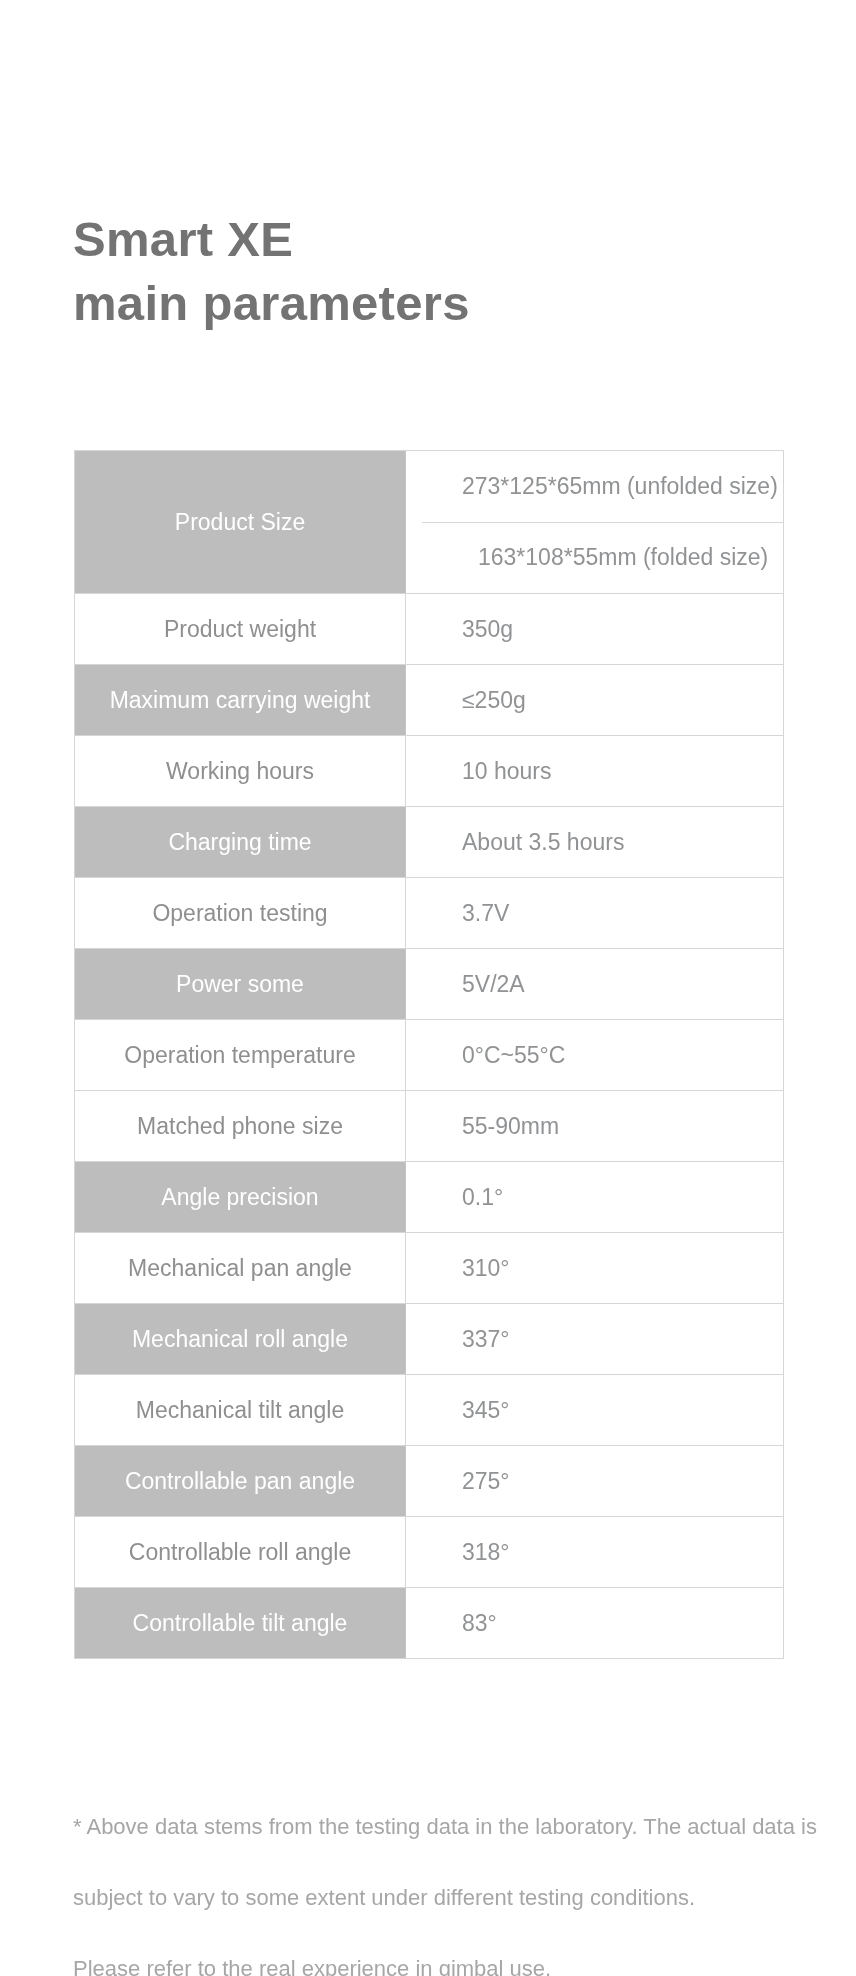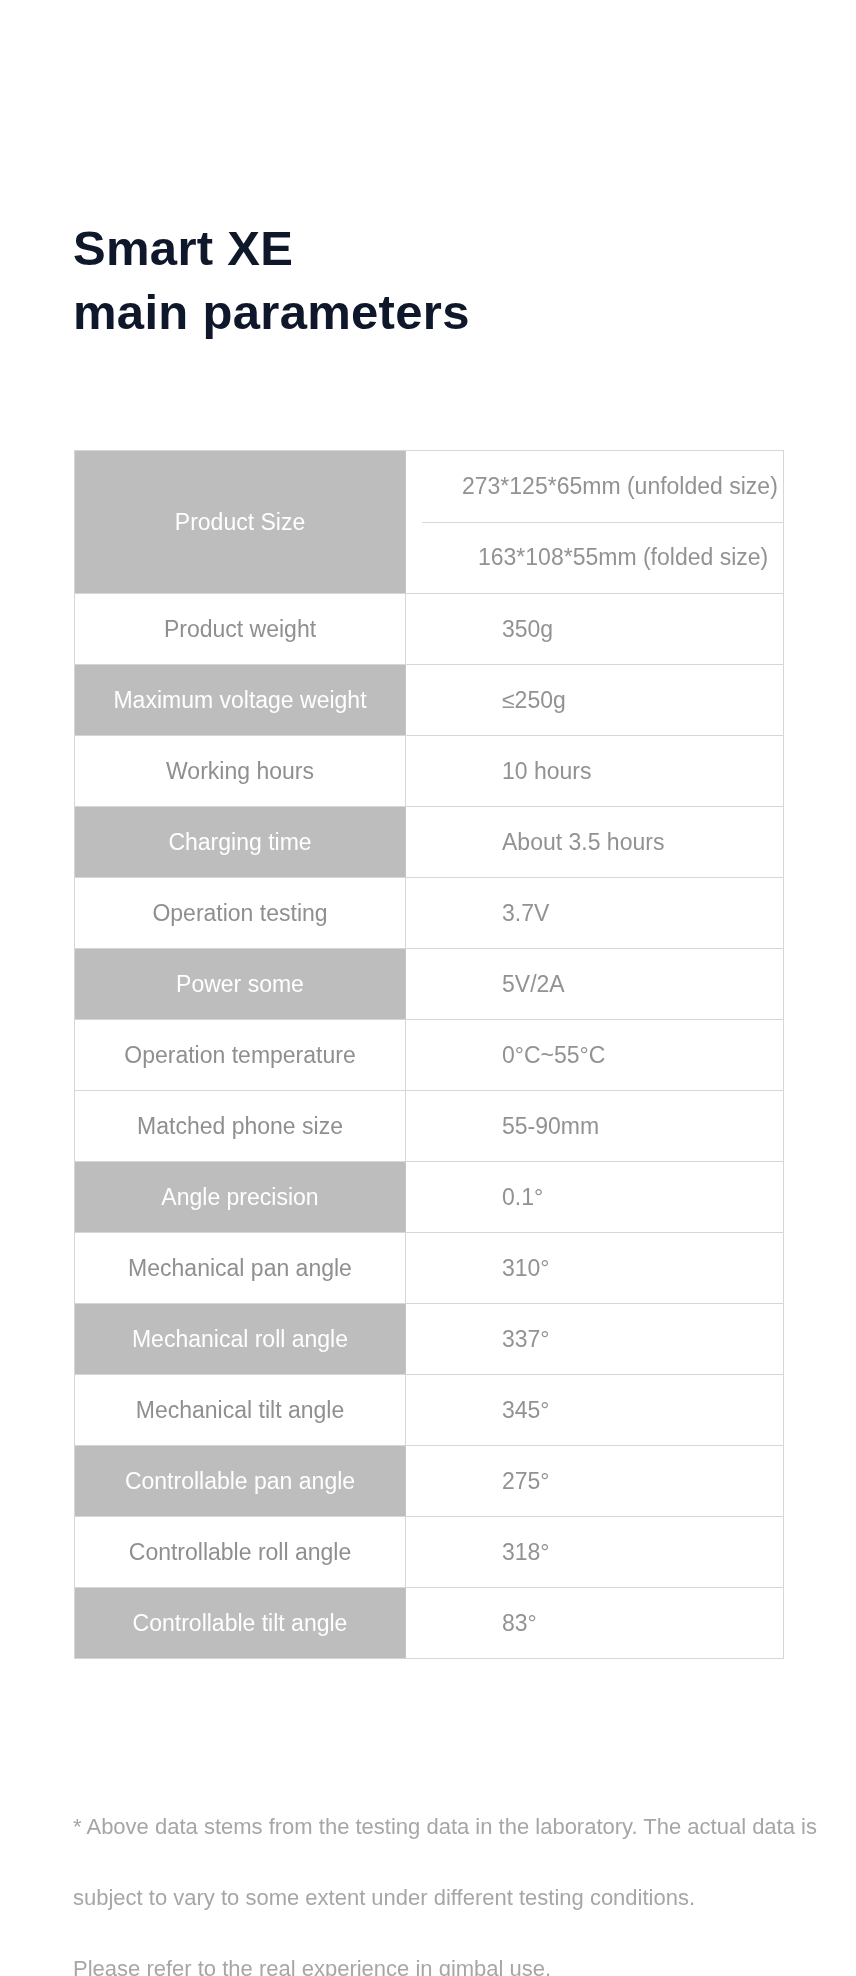--- a/index.html
+++ b/index.html
@@ -9,37 +9,37 @@
     font-family: "Liberation Sans", "DejaVu Sans", sans-serif;
   }
   .sheet {
     position: relative;
     width: 856px; height: 1976px;
     background: #ffffff;
     overflow: hidden;
   }
   .page-title {
     position: absolute;
-    left: 73px; top: 216px;
+    left: 73px; top: 207px;
     font-size: 49px;
     line-height: 64px;
     font-weight: 700;
     letter-spacing: 0.3px;
-    color: #0f172a;
+    color: #737373;
   }
   .spec-table {
     position: absolute;
     left: 74px; top: 450px;
     width: 710px;
     border: 1px solid #d6d6d6;
     background: #ffffff;
   }
   .row { display: flex; height: 71px; }
   .row.double { height: 142px; }
-  .row + .row { border-top: 1px solid #d6d6d6; gap: 40px; }
+  .row + .row { border-top: 1px solid #d6d6d6; }
   .cell { display: flex; align-items: center; }
   .cell.label {
     flex: 0 0 331px;
     width: 331px;
     justify-content: center;
     text-align: center;
     font-size: 23px;
     color: #8f8f8f;
     background: #ffffff;
     border-right: 1px solid #d6d6d6;
@@ -88,21 +88,21 @@
         <div class="cell value">163*108*55mm (folded size)</div>
       </div>
     </div>
 
     <div class="row">
       <div class="cell label">Product weight</div>
       <div class="cell value">350g</div>
     </div>
 
     <div class="row">
-      <div class="cell label shaded">Maximum voltage weight</div>
+      <div class="cell label shaded">Maximum carrying weight</div>
       <div class="cell value">≤250g</div>
     </div>
 
     <div class="row">
       <div class="cell label">Working hours</div>
       <div class="cell value">10 hours</div>
     </div>
 
     <div class="row">
       <div class="cell label shaded">Charging time</div>

